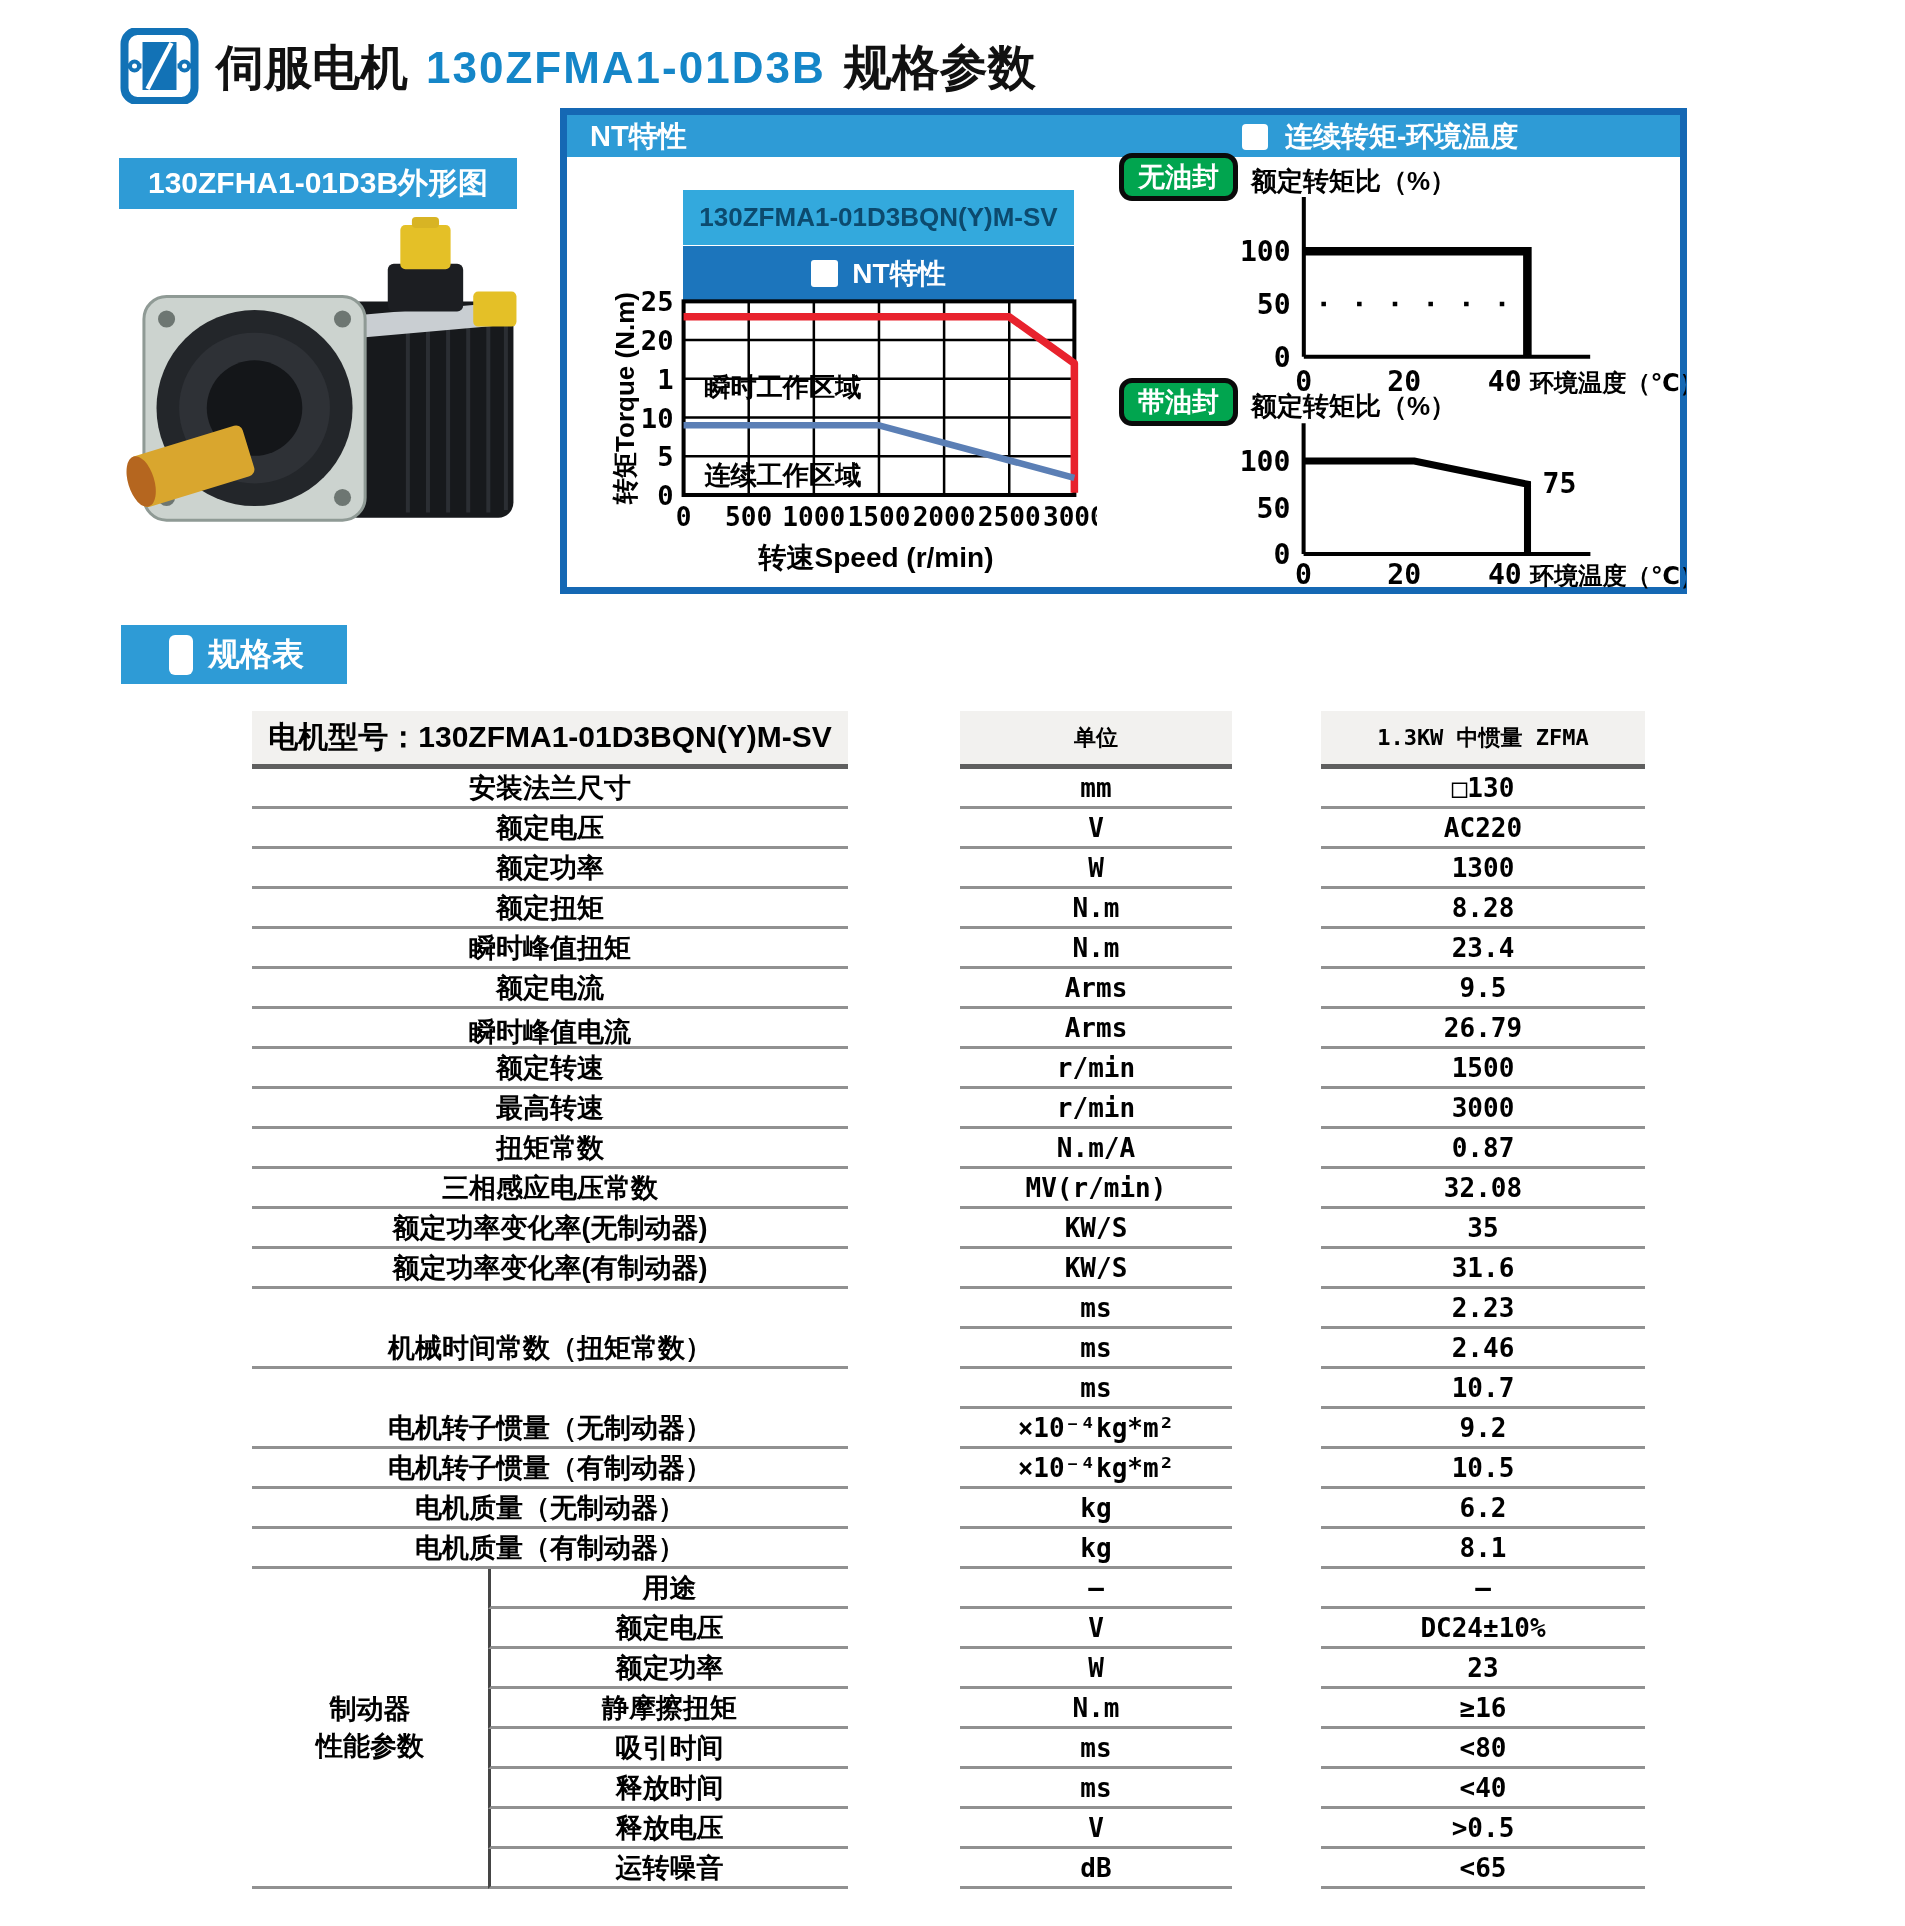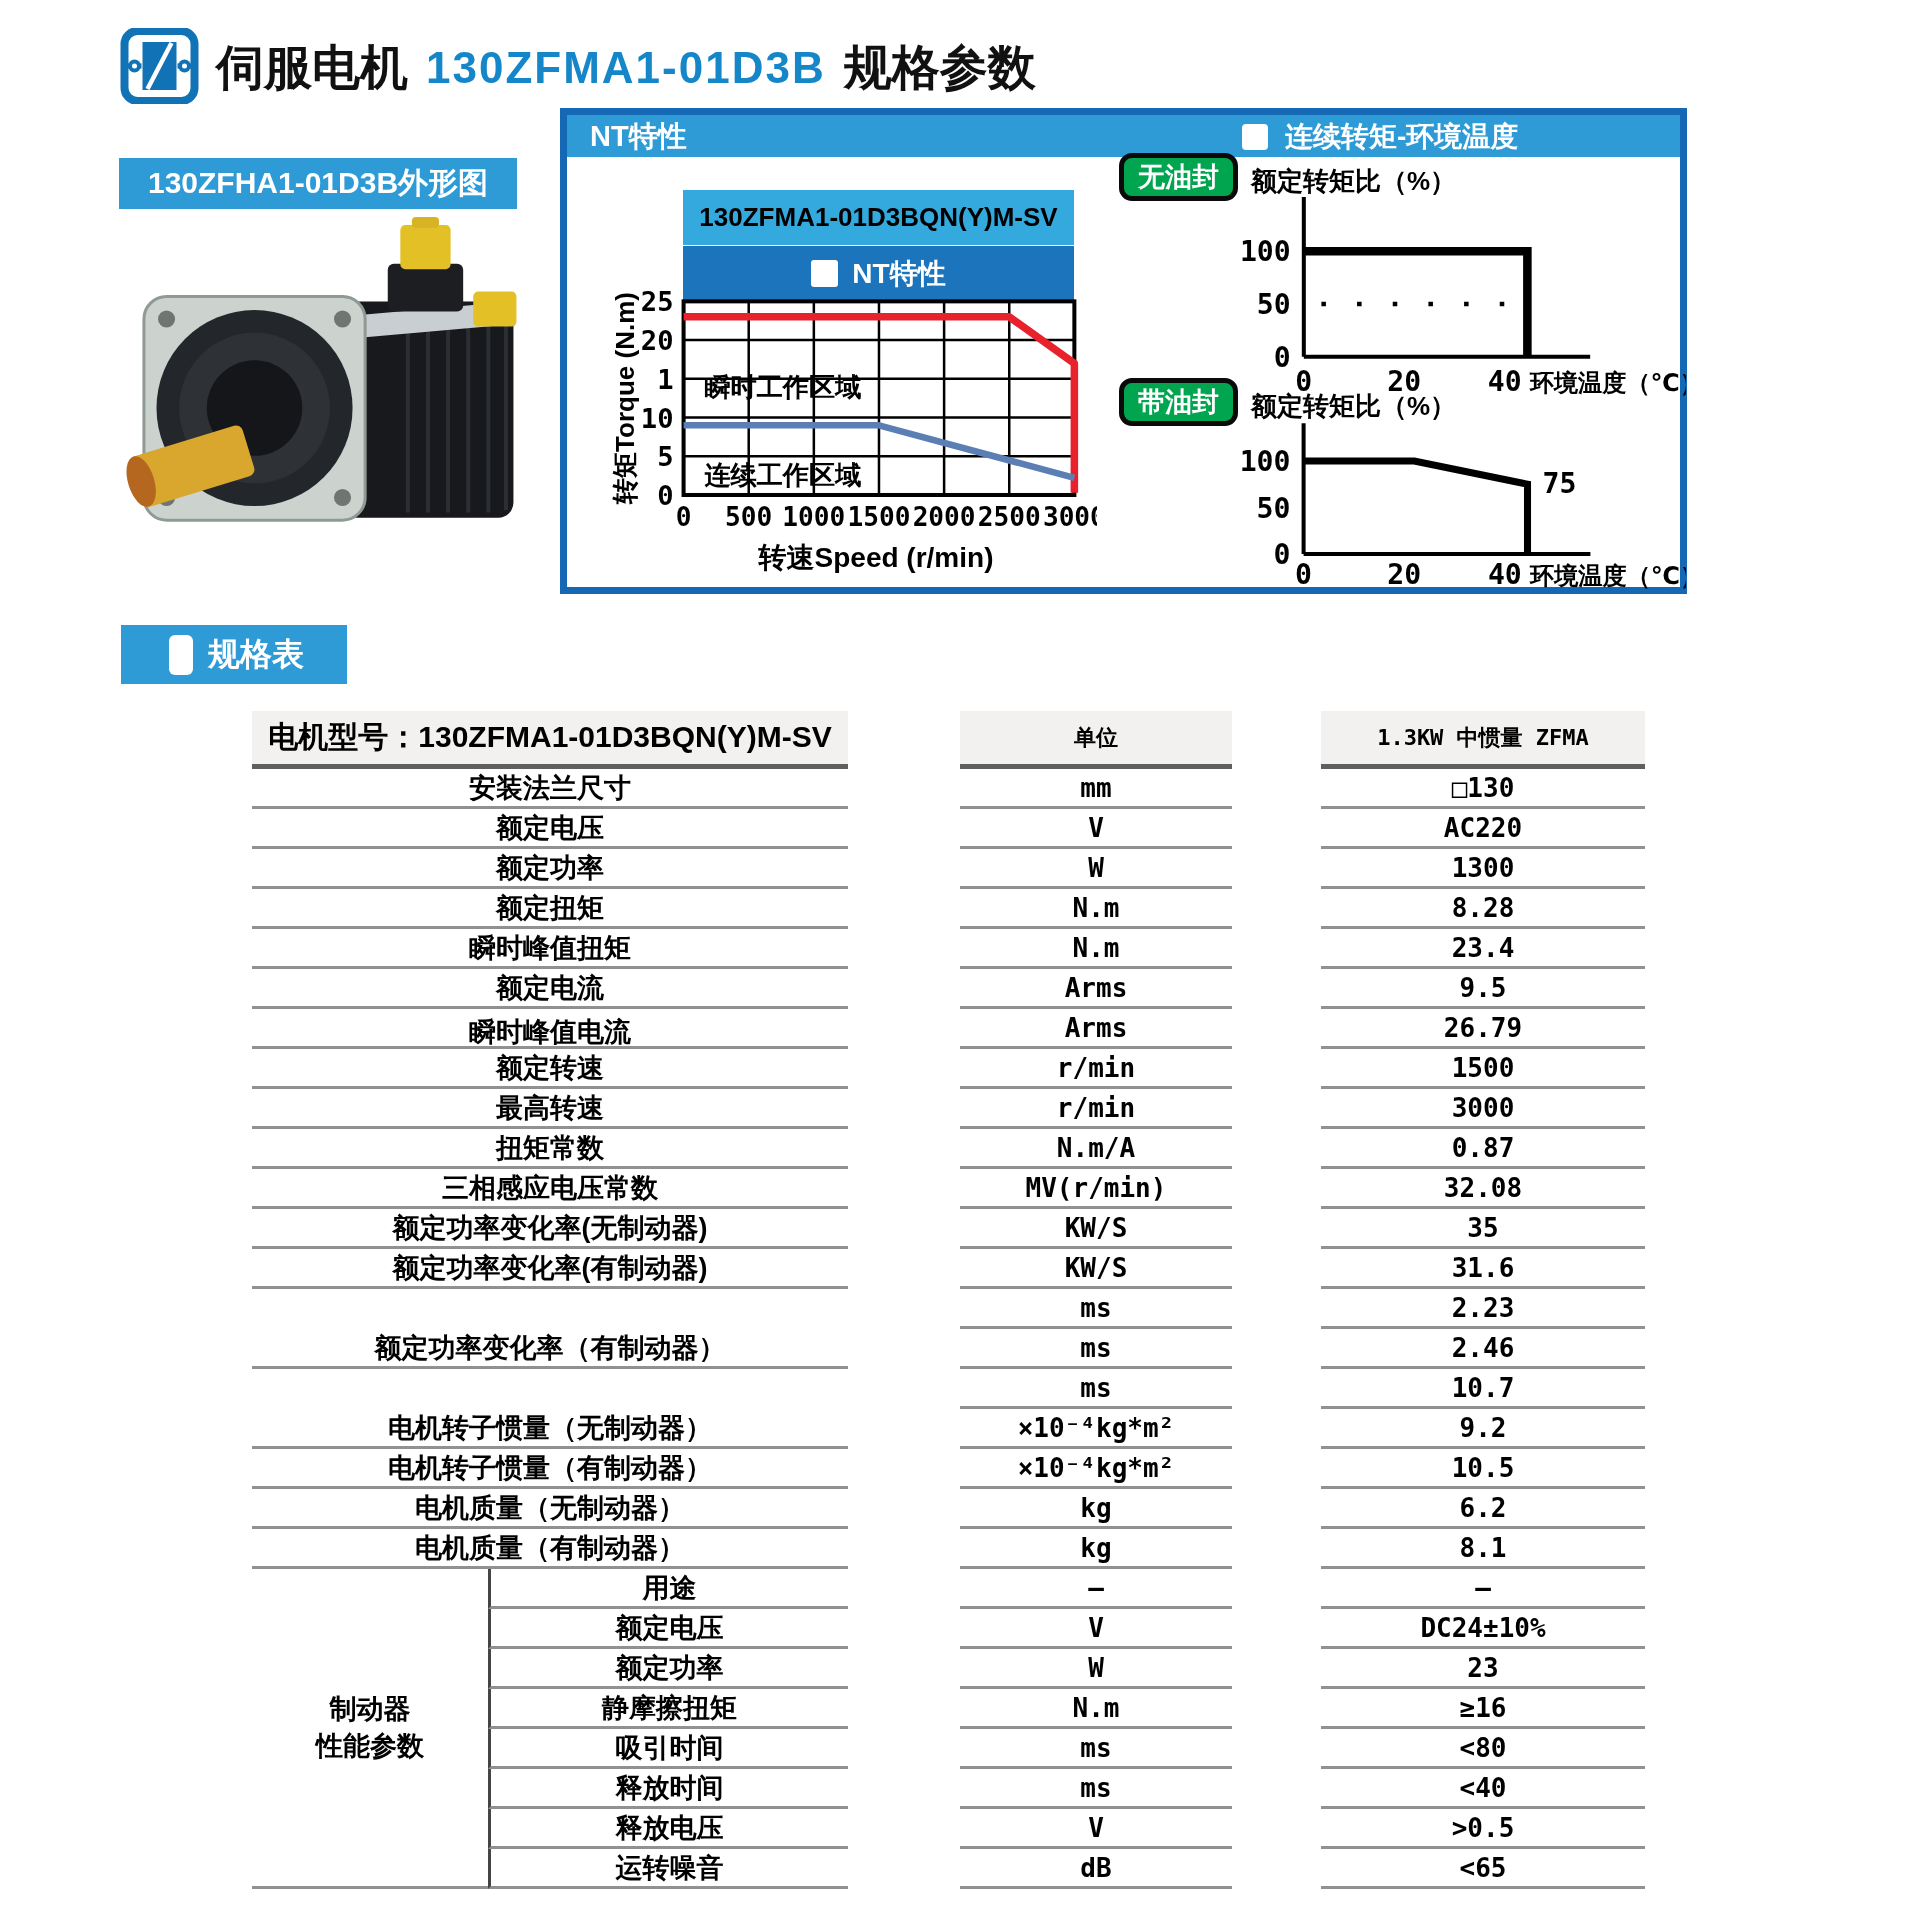--- a/index.html
+++ b/index.html
@@ -17,21 +17,21 @@
   #outline-header{left:119px;top:158px;width:398px;height:51px;background:#2e9bd6;color:#fff;font-size:30px;}
   
   #nt-panel{left:560px;top:108px;width:1127px;height:486px;border:7px solid #1568b4;background:#fff;box-sizing:border-box;}
   #panel-strip{left:567px;top:115px;width:1113px;height:42px;background:#2e9bd6;}
   #strip-left-label{left:590px;top:119px;height:36px;color:#fff;font-size:29px;display:flex;align-items:center;}
   #strip-right{left:1242px;top:119px;height:36px;display:flex;align-items:center;gap:17px;}
   #strip-right .wsq{width:26px;height:26px;background:#fff;border-radius:4px;}
   #strip-right .lbl{color:#fff;font-size:28px;}
 
   
-  #nt-bar1{left:683px;top:190px;width:391px;height:55px;background:#33a9dd;color:#000000;font-size:26px;}
+  #nt-bar1{left:683px;top:190px;width:391px;height:55px;background:#33a9dd;color:#0c4a6e;font-size:26px;}
   #nt-bar2{left:683px;top:246px;width:391px;height:55px;background:#1c75bc;color:#fff;font-size:28px;gap:14px;}
   #nt-bar2 .wsq{width:27px;height:27px;background:#fff;border-radius:3px;}
   #nt-ylabel{left:625px;top:398px;transform:translate(-50%,-50%) rotate(-90deg);white-space:nowrap;font-size:26px;}
   #nt-xlabel{left:876px;top:539px;transform:translateX(-50%);white-space:nowrap;font-size:28px;}
 
   
   .seal-btn{width:119px;height:48px;background:#01a54f;border:5px solid #0a0a0a;border-radius:13px;
             color:#fff;font-size:27px;box-sizing:border-box;}
   #seal-btn-1{left:1119px;top:153px;}
   #seal-btn-2{left:1119px;top:378px;}
@@ -244,21 +244,21 @@
       <div class="cell mono" style="grid-area: 12 / 4;">MV(r/min)</div>
       <div class="cell mono" style="grid-area: 12 / 6;">32.08</div>
       <div class="cell param" style="grid-area: 13 / 1 / auto / span 2;">额定功率变化率(无制动器)</div>
       <div class="cell mono" style="grid-area: 13 / 4;">KW/S</div>
       <div class="cell mono" style="grid-area: 13 / 6;">35</div>
       <div class="cell param" style="grid-area: 14 / 1 / auto / span 2;">额定功率变化率(有制动器)</div>
       <div class="cell mono" style="grid-area: 14 / 4;">KW/S</div>
       <div class="cell mono" style="grid-area: 14 / 6;">31.6</div>
       <div class="cell mono" style="grid-area: 15 / 4;">ms</div>
       <div class="cell mono" style="grid-area: 15 / 6;">2.23</div>
-      <div class="cell param" style="grid-area: 16 / 1 / auto / span 2;">额定功率变化率（有制动器）</div>
+      <div class="cell param" style="grid-area: 16 / 1 / auto / span 2;">机械时间常数（扭矩常数）</div>
       <div class="cell mono" style="grid-area: 16 / 4;">ms</div>
       <div class="cell mono" style="grid-area: 16 / 6;">2.46</div>
       <div class="cell mono" style="grid-area: 17 / 4;">ms</div>
       <div class="cell mono" style="grid-area: 17 / 6;">10.7</div>
       <div class="cell param" style="grid-area: 18 / 1 / auto / span 2;">电机转子惯量（无制动器）</div>
       <div class="cell mono" style="grid-area: 18 / 4;">×10⁻⁴kg*m²</div>
       <div class="cell mono" style="grid-area: 18 / 6;">9.2</div>
       <div class="cell param" style="grid-area: 19 / 1 / auto / span 2;">电机转子惯量（有制动器）</div>
       <div class="cell mono" style="grid-area: 19 / 4;">×10⁻⁴kg*m²</div>
       <div class="cell mono" style="grid-area: 19 / 6;">10.5</div>

